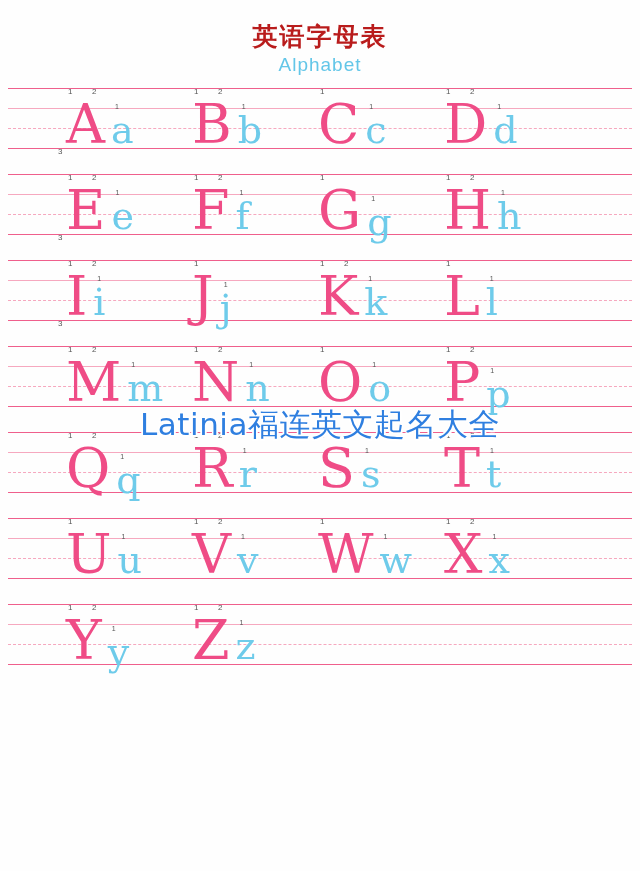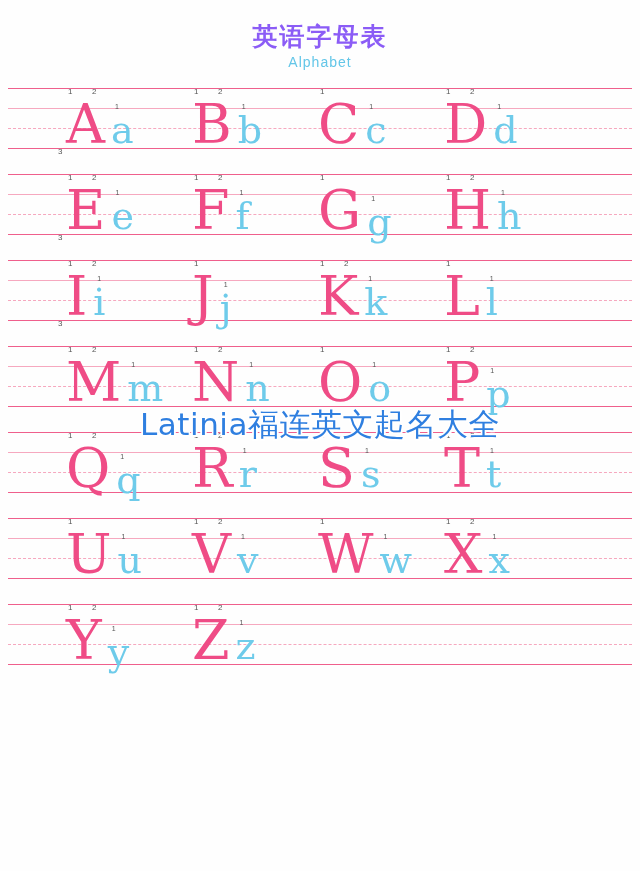--- a/index.html
+++ b/index.html
@@ -17,29 +17,29 @@
     overflow: hidden;
   }
 
   
   .title-cn {
     position: absolute;
     top: 20px; left: 0; width: 100%;
     text-align: center;
     font-size: 25px;
     font-weight: bold;
-    color: #8b5cf6;
+    color: #b91c1c;
     letter-spacing: 2px;
     font-family: "DejaVu Sans", sans-serif;
   }
   .title-en {
     position: absolute;
     top: 54px; left: 0; width: 100%;
     text-align: center;
-    font-size: 14px;
+    font-size: 19px;
     color: #63c6e8;
     letter-spacing: 1px;
   }
 
   
   .sheet {
     position: absolute;
     top: 82px; left: 8px;
     width: 624px; height: 770px;
   }

